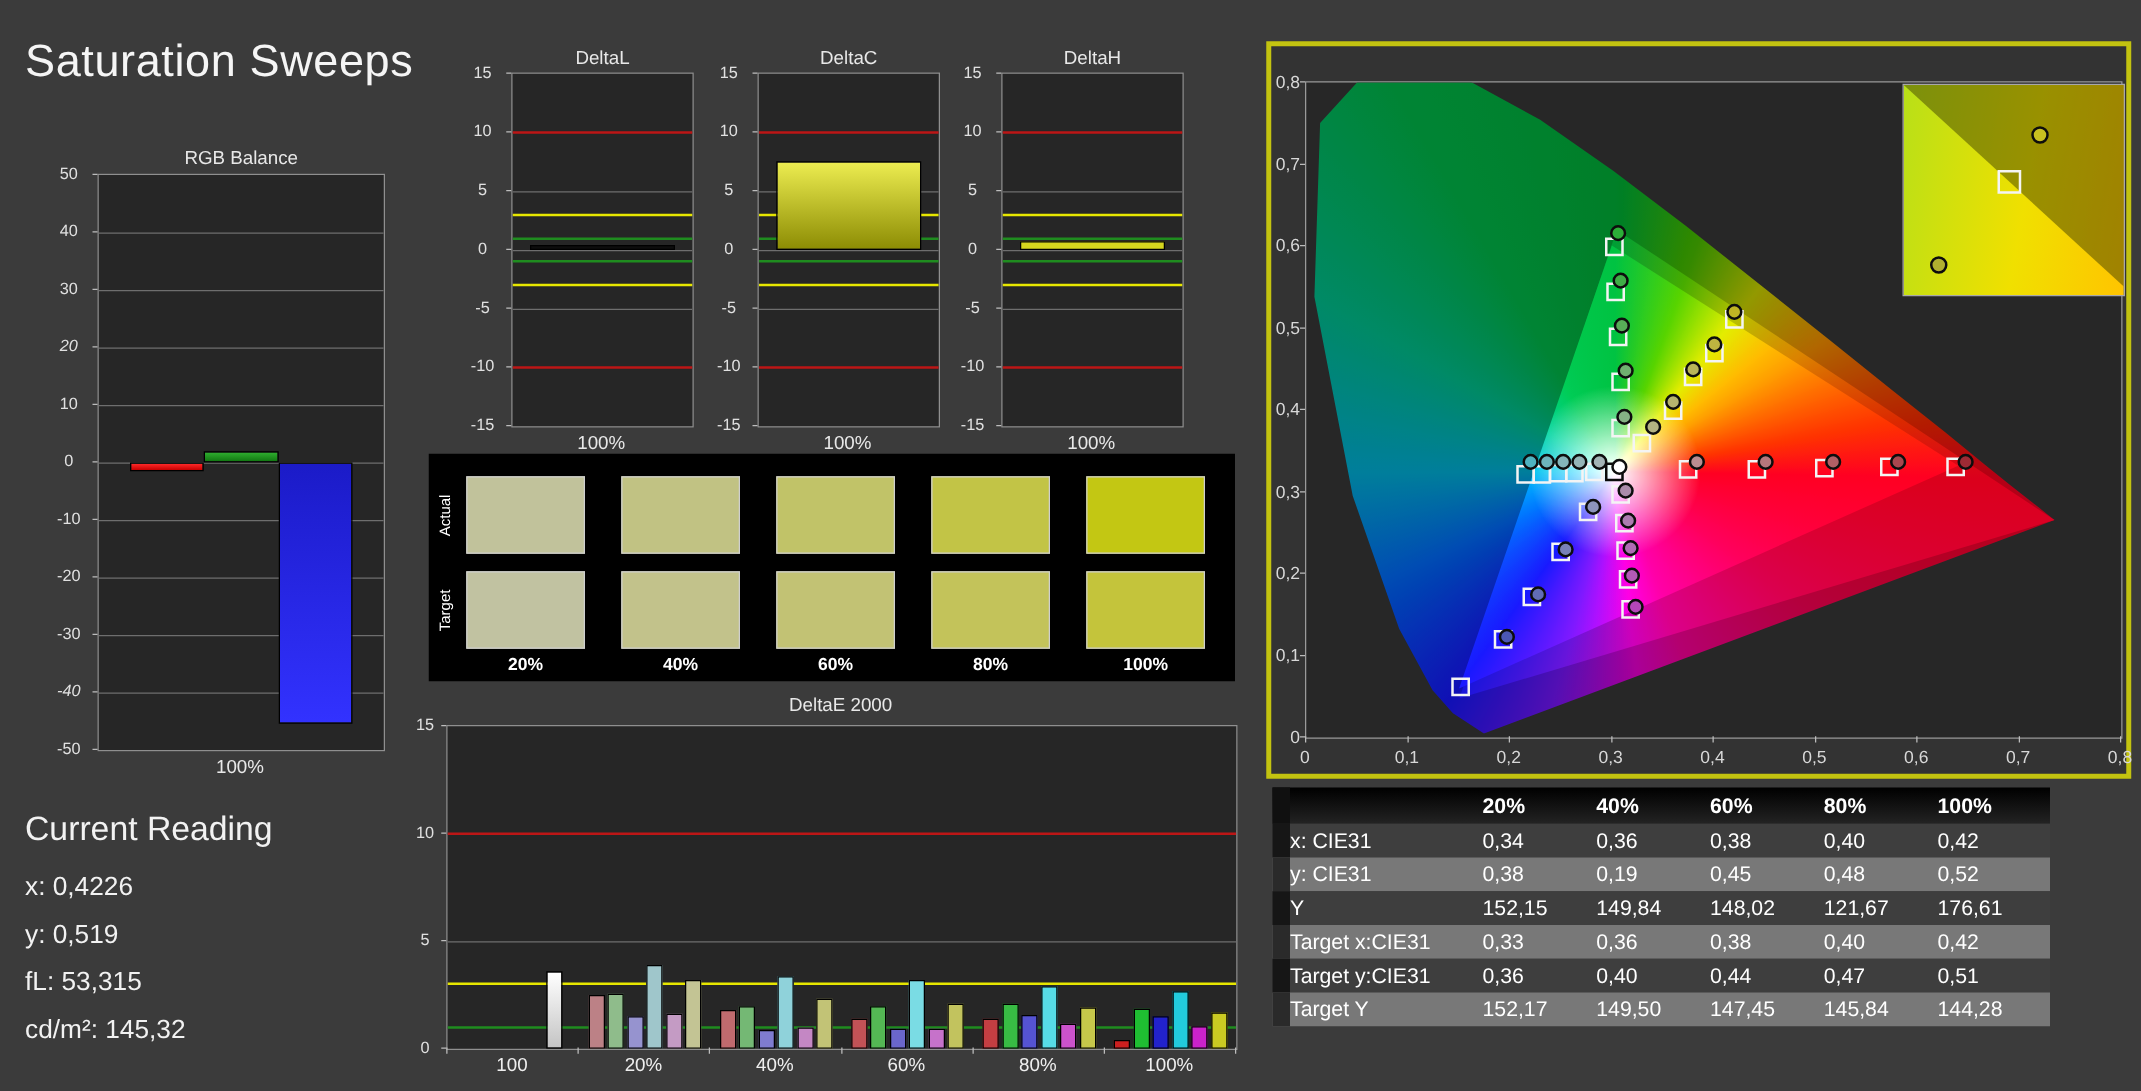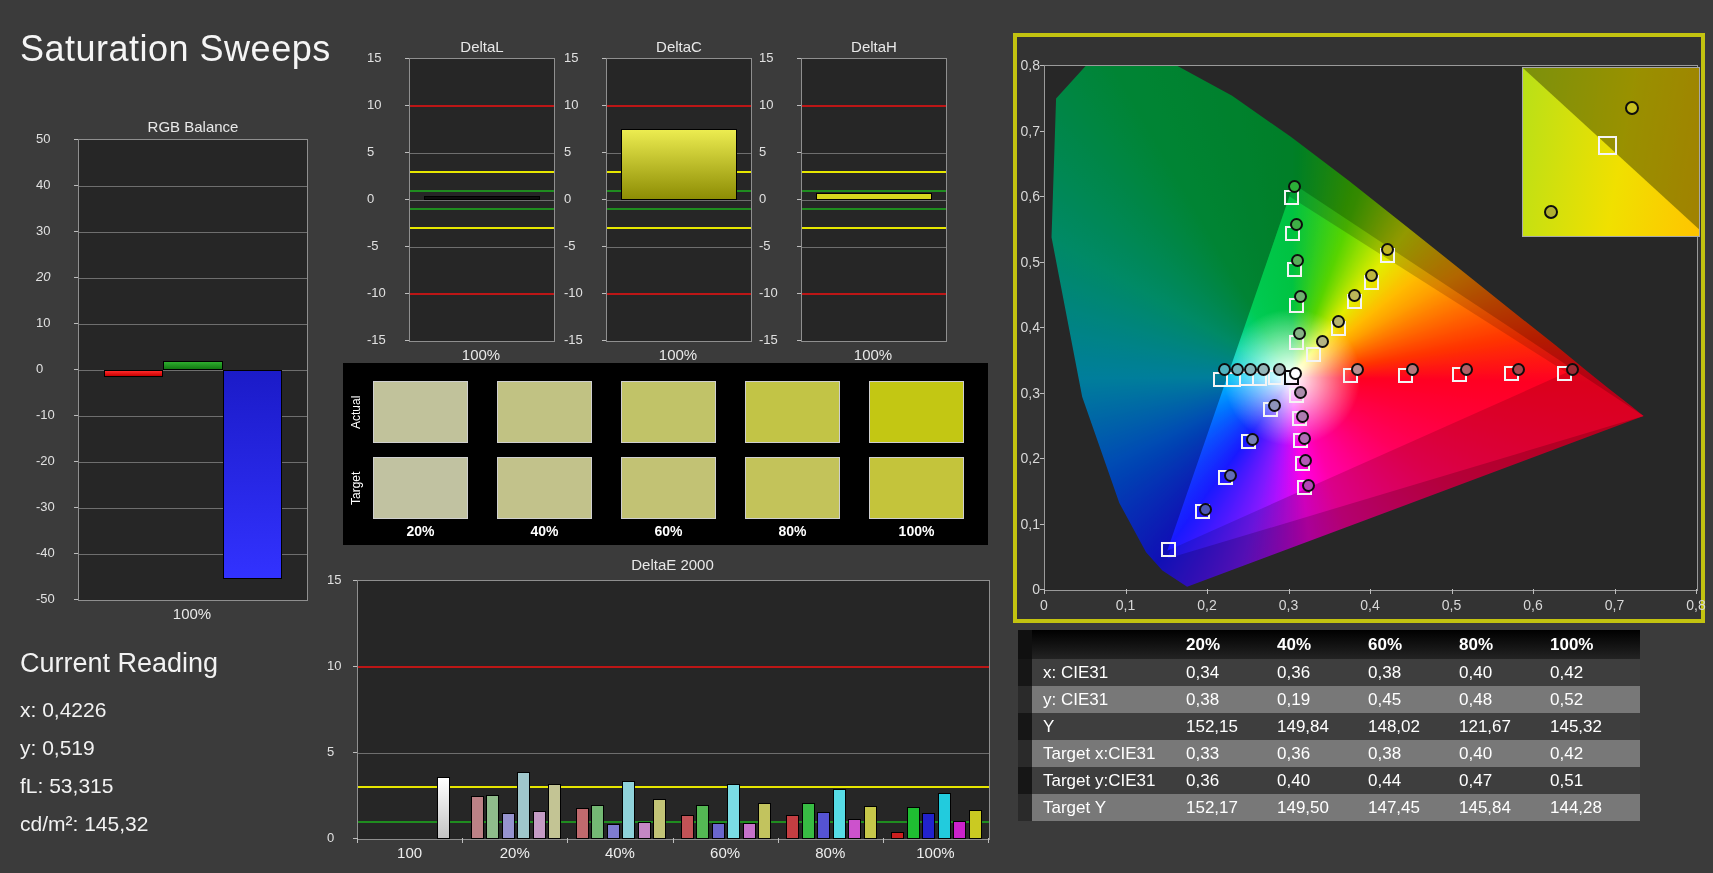--- a/index.html
+++ b/index.html
@@ -4,21 +4,21 @@
 <style>
   html,body{margin:0;padding:0;background:#3b3b3b;width:1713px;height:873px;overflow:hidden;
     font-family:"Liberation Sans",sans-serif;-webkit-font-smoothing:antialiased;}
   #root{position:relative;width:1713px;height:873px;background:#3b3b3b;}
   .page-title{position:absolute;left:20px;top:28px;font-size:36px;font-weight:300;color:#f5f5f5;letter-spacing:.5px;}
   .panel{position:absolute;}
   .ctitle{position:absolute;top:0;text-align:center;font-size:15px;color:#e8e8e8;}
   .plot{position:absolute;background:#262626;border:1px solid #8f8f8f;overflow:hidden;}
   .xlabel{position:absolute;text-align:center;font-size:15px;color:#e8e8e8;}
   .ylab,.xlab{position:absolute;font-size:13px;color:#e0e0e0;}
-  .ylab{text-align:left;}
+  .ylab{text-align:center;}
   .gridline,.limitline{position:absolute;left:0;right:0;}
   .gridline{height:1px;background:#6e6e6e;}
   .limitline{height:2px;}
   .tick{position:absolute;background:#bdbdbd;}
   .bar{position:absolute;border:1px solid #000;box-sizing:border-box;}
   
   .cr-title{position:absolute;font-size:27px;font-weight:300;color:#f2f2f2;}
   .cr-line{position:absolute;font-size:21px;font-weight:300;color:#f2f2f2;}
   
   #swPanel{background:#000;}
@@ -46,21 +46,21 @@
     background:linear-gradient(100deg,#b8e018,#f0e000 55%,#ffc400);}
   #cieInset .dim{position:absolute;inset:0;clip-path:polygon(0 0,100% 0,100% 96%);background:rgba(55,55,0,.47);}
   
   #cieTable{font-size:17px;color:#fff;}
   .trow{display:flex;align-items:center;height:27px;}
   .trow.head{height:29px;background:linear-gradient(#000,#232323);font-weight:700;}
   .trow.dark{background:#3e3e3e;}
   .trow.light{background:#787878;}
   .tc{box-sizing:border-box;white-space:nowrap;overflow:hidden;}
   .tc.corner{width:14px;align-self:stretch;background:#101010;}
-  .tc.lab{width:152px;padding-left:11px;}
+  .tc.lab{width:152px;padding-left:0;}
   .tc.val{width:91px;padding-left:2px;}
   .degroup-lab{position:absolute;font-size:15px;color:#eee;text-align:center;}
 </style>
 </head>
 <body>
 
 <div id="root">
 
   <div class="page-title">Saturation Sweeps</div>
 
@@ -92,21 +92,21 @@
       <div class="ylab" style="left: -4px; top: 197px; width: 38px;">10</div>
       <div class="tick" style="left: 34px; top: 205px; width: 4px; height: 1px;"></div>
       <div class="ylab" style="left: -4px; top: 243px; width: 38px;">0</div>
       <div class="tick" style="left: 34px; top: 251px; width: 4px; height: 1px;"></div>
       <div class="ylab" style="left: -4px; top: 289px; width: 38px;">-10</div>
       <div class="tick" style="left: 34px; top: 297px; width: 4px; height: 1px;"></div>
       <div class="ylab" style="left: -4px; top: 335px; width: 38px;">-20</div>
       <div class="tick" style="left: 34px; top: 343px; width: 4px; height: 1px;"></div>
       <div class="ylab" style="left: -4px; top: 381px; width: 38px;">-30</div>
       <div class="tick" style="left: 34px; top: 389px; width: 4px; height: 1px;"></div>
-      <div class="ylab" style="left: -4px; top: 427px; width: 38px;">-40</div>
+      <div class="ylab" style="left: -4px; top: 427px; width: 38px; font-style: italic;">-40</div>
       <div class="tick" style="left: 34px; top: 435px; width: 4px; height: 1px;"></div>
       <div class="ylab" style="left: -4px; top: 473px; width: 38px;">-50</div>
       <div class="tick" style="left: 34px; top: 481px; width: 4px; height: 1px;"></div>
     </section>
 
   <section class="panel" style="left:20px;top:648px;width:300px;height:210px">
     <div class="cr-title" style="left:0;top:0">Current Reading</div>
     <div class="cr-line" style="left:0;top:50px">x: 0,4226</div>
     <div class="cr-line" style="left:0;top:88px">y: 0,519</div>
     <div class="cr-line" style="left:0;top:126px">fL: 53,315</div>
@@ -425,21 +425,21 @@
         <div class="tc val">0,48</div>
         <div class="tc val">0,52</div>
       </div>
       <div class="trow dark">
         <div class="tc corner" style="background: rgb(22, 22, 22);"></div>
         <div class="tc lab">Y</div>
         <div class="tc val">152,15</div>
         <div class="tc val">149,84</div>
         <div class="tc val">148,02</div>
         <div class="tc val">121,67</div>
-        <div class="tc val">145,32</div>
+        <div class="tc val">176,61</div>
       </div>
       <div class="trow light">
         <div class="tc corner" style="background: rgb(42, 42, 42);"></div>
         <div class="tc lab">Target x:CIE31</div>
         <div class="tc val">0,33</div>
         <div class="tc val">0,36</div>
         <div class="tc val">0,38</div>
         <div class="tc val">0,40</div>
         <div class="tc val">0,42</div>
       </div>

